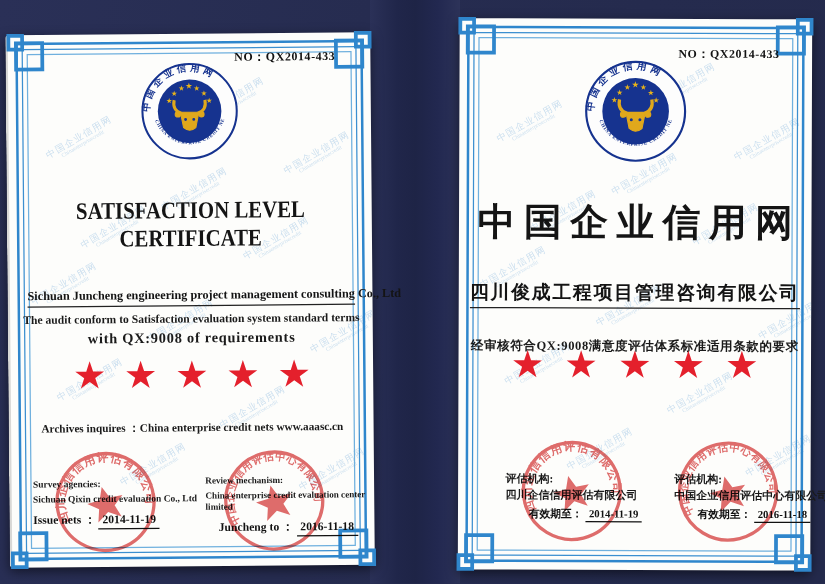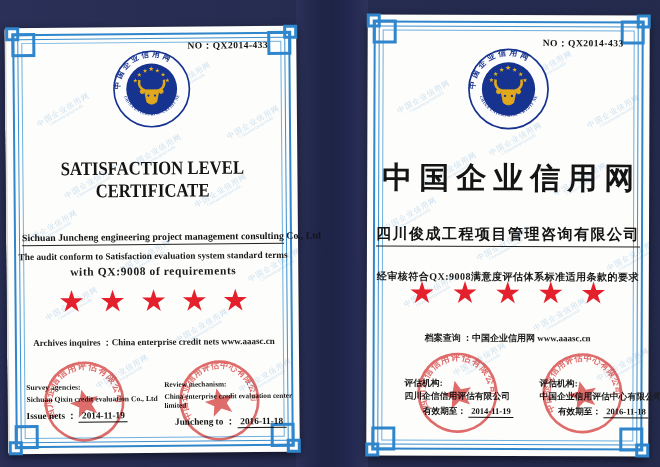--- a/index.html
+++ b/index.html
@@ -296,21 +296,20 @@
   </svg>
 
   <div class="cert-title" style="top:143px;font-size:30px;letter-spacing:7px;text-indent:7px;">中国企业信用网</div>
 
   <div class="company-line" style="top:210px;font-size:15px;letter-spacing:1.5px;text-align:center;">四川俊成工程项目管理咨询有限公司</div>
 
   <div class="stmt" style="top:255px;font-size:10px;letter-spacing:.5px;">经审核符合QX:9008满意度评估体系标准适用条款的要求</div>
 
   <div class="star-row" style="top:260px;font-size:30px;letter-spacing:16px;text-indent:16px;">★★★★★</div>
 
-  <div class="archives" style="top:317px;">档案查询 ：中国企业信用网    www.aaasc.cn</div>
 
   <div class="sig-block" style="left:38px;top:362px;width:128px;font-size:8.8px;line-height:1.5;">
     <span class="lbl">评估机构:</span>
     <span class="val">四川企信信用评估有限公司</span>
     <span class="date-line" style="display:block;margin-top:2px;font-size:8.6px;text-align:center;">
       <span>有效期至：</span>
       <span class="date-underline">2014-11-19</span>
     </span>
   </div>
 

